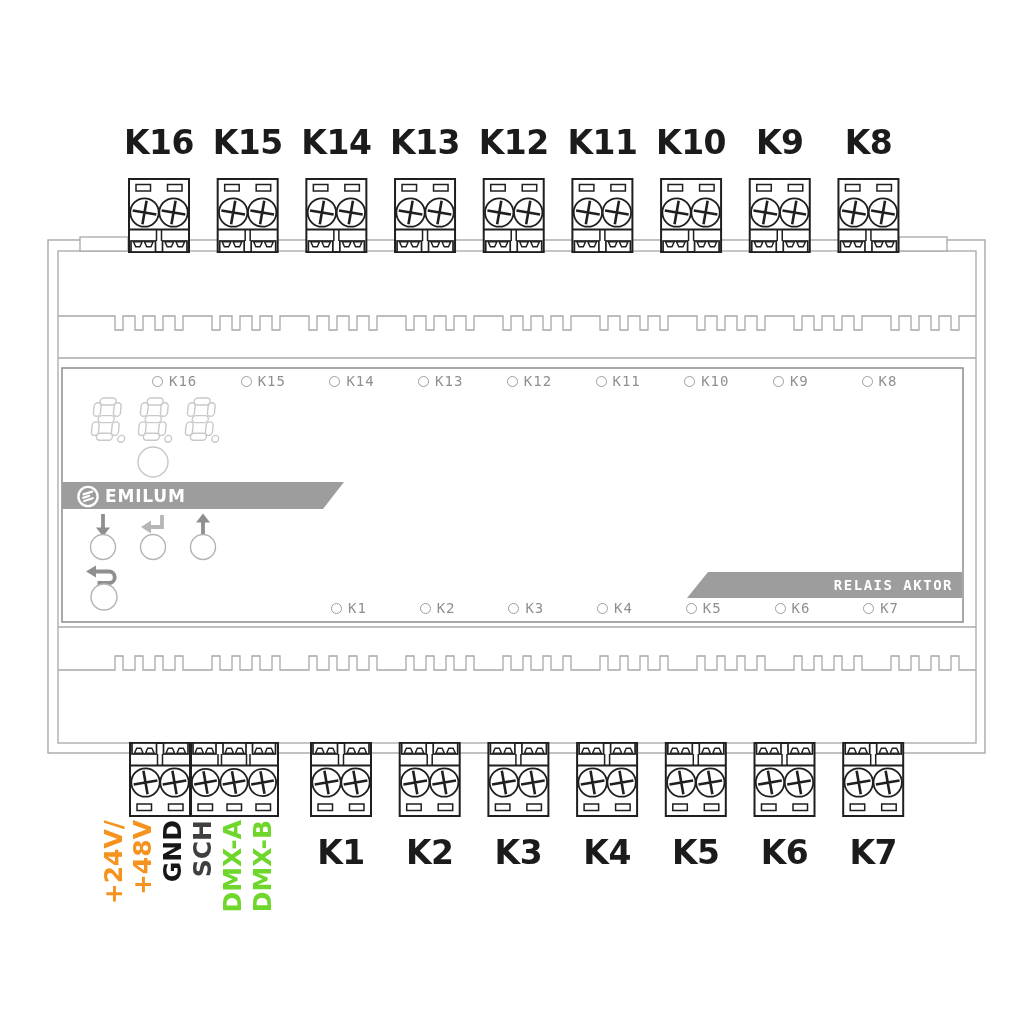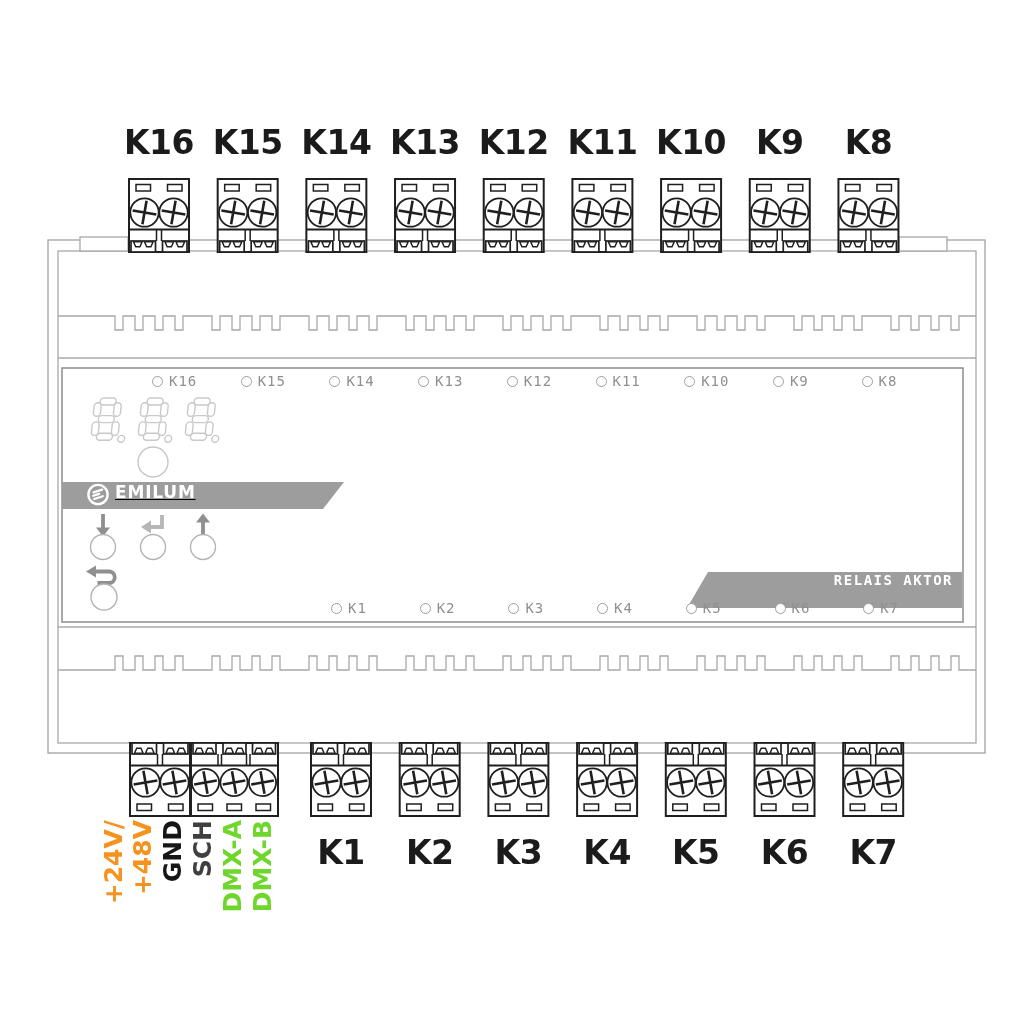--- a/index.html
+++ b/index.html
@@ -20,27 +20,27 @@
   
   .led{position:absolute;display:flex;align-items:center;height:16px;}
   .led-dot{width:11px;height:11px;border:1.5px solid #9e9e9e;border-radius:50%;
     background:#fff;box-sizing:border-box;}
   .led-text{margin-left:6px;font-family:"DejaVu Sans Mono",monospace;font-size:14px;
     color:#8f8f8f;letter-spacing:1px;}
 
   
   .brand-banner{position:absolute;left:62px;top:482px;width:282px;height:27px;
     background:#9d9d9d;clip-path:polygon(0 0,100% 0,calc(100% - 21px) 100%,0 100%);
-    display:flex;align-items:flex-start;padding-left:24px;box-sizing:border-box;text-decoration:underline;}
+    display:flex;align-items:center;padding-left:14px;box-sizing:border-box;}
   .brand-name{color:#fff;font-weight:700;font-size:17px;letter-spacing:0.8px;margin-left:5px;}
 
   
-  .product-banner{position:absolute;left:687px;top:572px;width:275px;height:36px;
+  .product-banner{position:absolute;left:687px;top:572px;width:275px;height:26px;
     background:#9d9d9d;clip-path:polygon(21px 0,100% 0,100% 100%,0 100%);
-    display:flex;justify-content:flex-end;padding-right:9px;
+    display:flex;align-items:center;justify-content:flex-end;padding-right:9px;
     box-sizing:border-box;}
   .product-name{color:#fff;font-family:"DejaVu Sans Mono",monospace;font-weight:700;
     font-size:14px;letter-spacing:1.5px;}
 </style>
 </head>
 <body>
 
 <div class="stage">
 
   <svg id="art" width="1024" height="1024" viewBox="0 0 1024 1024">

